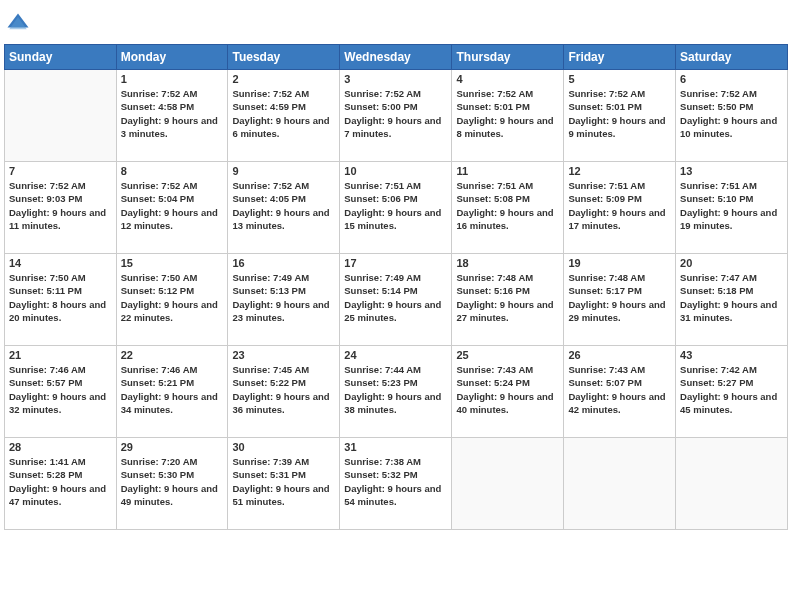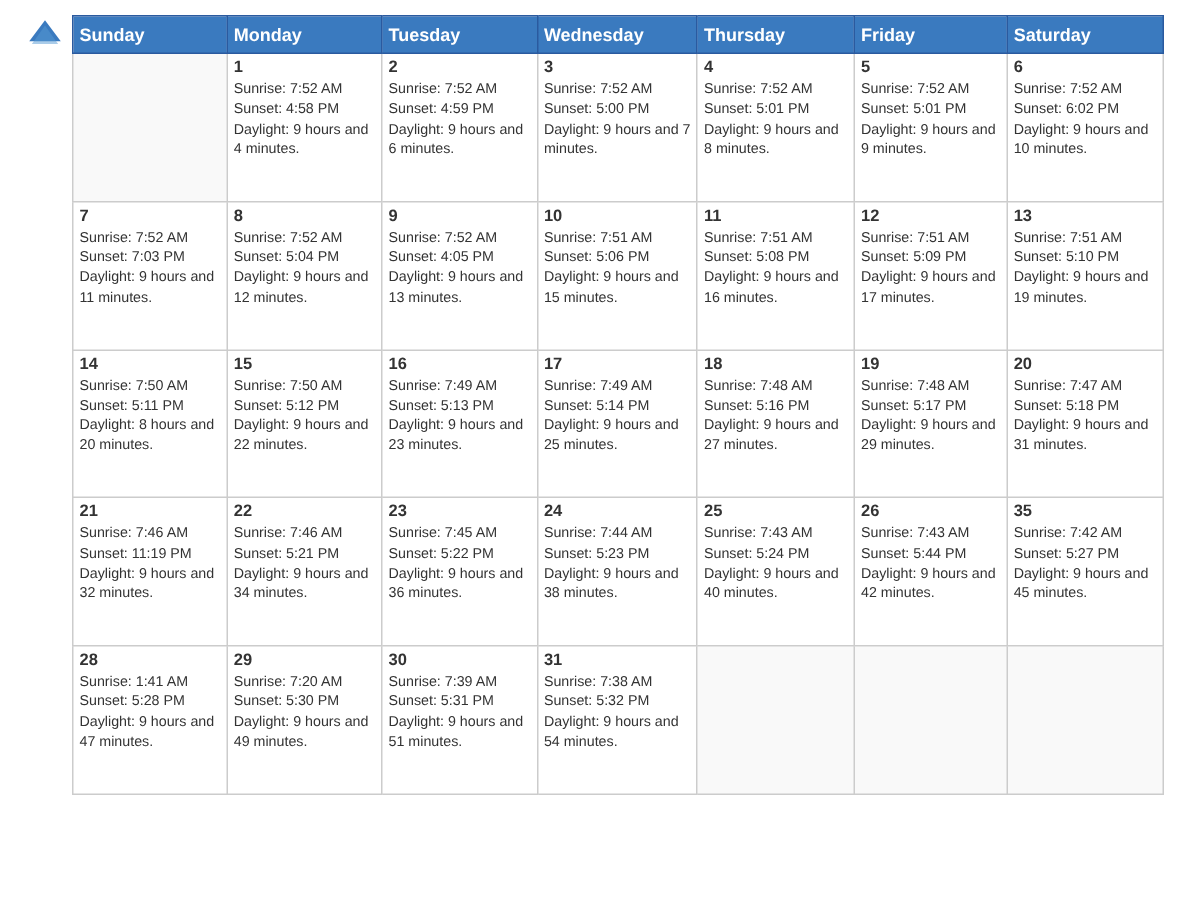--- a/index.html
+++ b/index.html
@@ -6,23 +6,23 @@
     body {
       width: 792px;
       height: 612px;
       font-family: Arial, sans-serif;
       background: #fff;
       overflow: hidden;
     }
     .page {
       width: 792px;
       height: 540px;
-      padding: 10px 16px;
+      padding: 10px 4px;
       display: flex;
-      flex-direction: row;
+      flex-direction: column;
     }
     .header {
       display: flex;
       justify-content: space-between;
       align-items: flex-start;
       margin-bottom: 6px;
     }
     .logo {
       display: flex;
       align-items: center;
@@ -87,20 +87,21 @@
       background: #f9f9f9;
     }
     .day-number {
       font-size: 11px;
       font-weight: bold;
       margin-bottom: 2px;
       display: block;
     }
     .day-info {
       line-height: 1.4;
+      font-weight: bold;
     }
   </style>
 </head>
 <body>
 
 <div class="page">
   <div class="header">
     <div class="logo">
       <svg class="logo-icon" viewBox="0 0 32 32" xmlns="http://www.w3.org/2000/svg">
         <polygon points="16,4 28,20 4,20" fill="#3a7abf"></polygon>
@@ -130,21 +131,21 @@
         </tr>
     </thead>
     <tbody id="calendar-body">
     <tr>
           <td class="empty"></td>
           <td>
             <span class="day-number">1</span>
 <div class="day-info">
   <span>Sunrise: 7:52 AM</span><br>
   <span>Sunset: 4:58 PM</span><br>
-  <span>Daylight: 9 hours and 4 minutes.</span>
+  <span>Daylight: 9 hours and 3 minutes.</span>
 </div>
           </td>
           <td>
             <span class="day-number">2</span>
 <div class="day-info">
   <span>Sunrise: 7:52 AM</span><br>
   <span>Sunset: 4:59 PM</span><br>
   <span>Daylight: 9 hours and 6 minutes.</span>
 </div>
           </td>
@@ -169,31 +170,31 @@
 <div class="day-info">
   <span>Sunrise: 7:52 AM</span><br>
   <span>Sunset: 5:01 PM</span><br>
   <span>Daylight: 9 hours and 9 minutes.</span>
 </div>
           </td>
           <td>
             <span class="day-number">6</span>
 <div class="day-info">
   <span>Sunrise: 7:52 AM</span><br>
-  <span>Sunset: 6:02 PM</span><br>
+  <span>Sunset: 5:50 PM</span><br>
   <span>Daylight: 9 hours and 10 minutes.</span>
 </div>
           </td>
         </tr>
         <tr>
           <td>
             <span class="day-number">7</span>
 <div class="day-info">
   <span>Sunrise: 7:52 AM</span><br>
-  <span>Sunset: 7:03 PM</span><br>
+  <span>Sunset: 9:03 PM</span><br>
   <span>Daylight: 9 hours and 11 minutes.</span>
 </div>
           </td>
           <td>
             <span class="day-number">8</span>
 <div class="day-info">
   <span>Sunrise: 7:52 AM</span><br>
   <span>Sunset: 5:04 PM</span><br>
   <span>Daylight: 9 hours and 12 minutes.</span>
 </div>
@@ -295,21 +296,21 @@
   <span>Sunset: 5:18 PM</span><br>
   <span>Daylight: 9 hours and 31 minutes.</span>
 </div>
           </td>
         </tr>
         <tr>
           <td>
             <span class="day-number">21</span>
 <div class="day-info">
   <span>Sunrise: 7:46 AM</span><br>
-  <span>Sunset: 11:19 PM</span><br>
+  <span>Sunset: 5:57 PM</span><br>
   <span>Daylight: 9 hours and 32 minutes.</span>
 </div>
           </td>
           <td>
             <span class="day-number">22</span>
 <div class="day-info">
   <span>Sunrise: 7:46 AM</span><br>
   <span>Sunset: 5:21 PM</span><br>
   <span>Daylight: 9 hours and 34 minutes.</span>
 </div>
@@ -335,26 +336,26 @@
 <div class="day-info">
   <span>Sunrise: 7:43 AM</span><br>
   <span>Sunset: 5:24 PM</span><br>
   <span>Daylight: 9 hours and 40 minutes.</span>
 </div>
           </td>
           <td>
             <span class="day-number">26</span>
 <div class="day-info">
   <span>Sunrise: 7:43 AM</span><br>
-  <span>Sunset: 5:44 PM</span><br>
+  <span>Sunset: 5:07 PM</span><br>
   <span>Daylight: 9 hours and 42 minutes.</span>
 </div>
           </td>
           <td>
-            <span class="day-number">35</span>
+            <span class="day-number">43</span>
 <div class="day-info">
   <span>Sunrise: 7:42 AM</span><br>
   <span>Sunset: 5:27 PM</span><br>
   <span>Daylight: 9 hours and 45 minutes.</span>
 </div>
           </td>
         </tr>
         <tr>
           <td>
             <span class="day-number">28</span>

